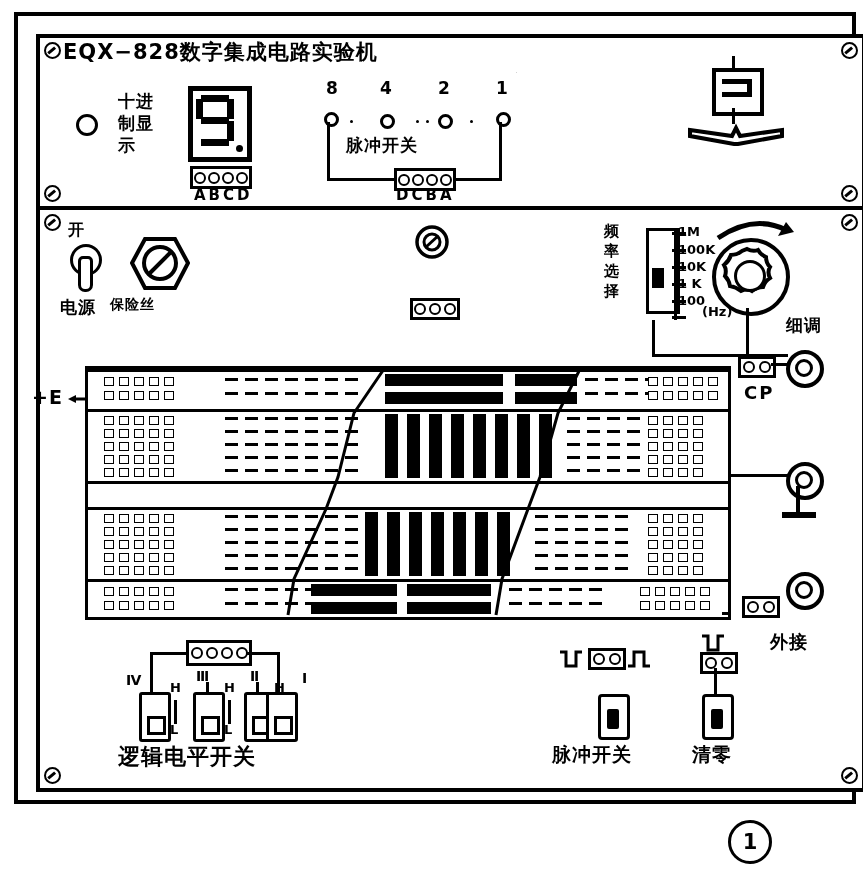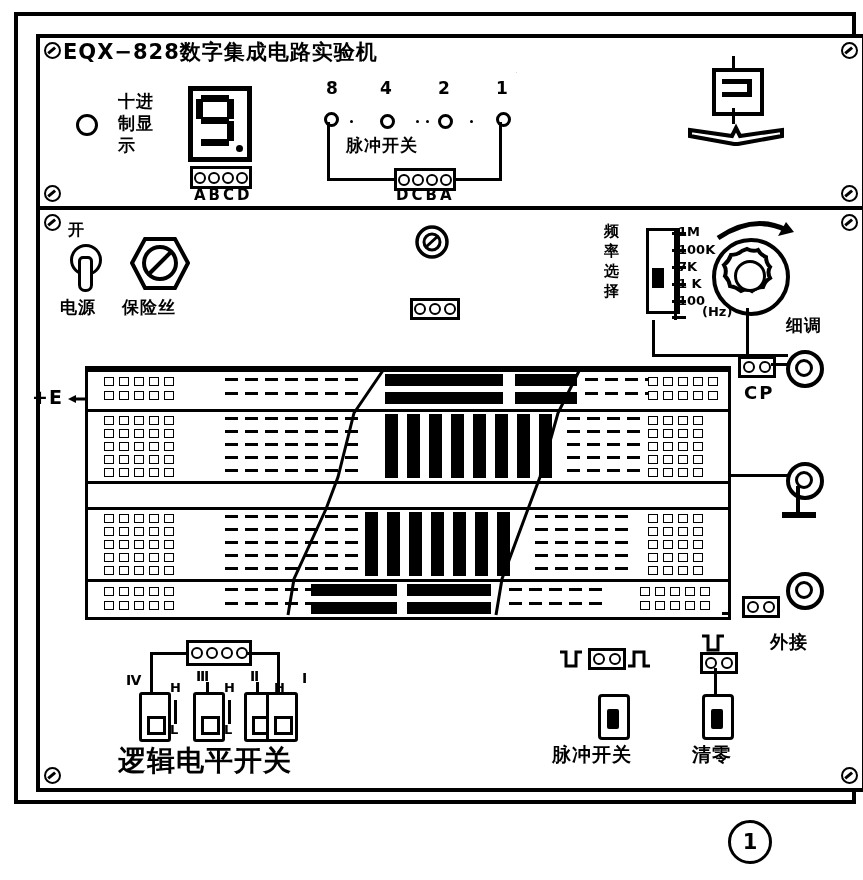--- a/index.html
+++ b/index.html
@@ -70,21 +70,21 @@
   .logostem2{position:absolute;left:714px;top:92px;width:3px;height:16px;background:#000;}
   .school{left:606px;top:150px;font-size:18px;font-weight:bold;}
 
   
   .kai{left:50px;top:204px;font-size:16px;}
   .toggle-body{position:absolute;left:52px;top:228px;width:26px;height:26px;
                border:3px solid #000;border-radius:50%;background:#fff;}
   .toggle-stem{position:absolute;left:60px;top:240px;width:9px;height:30px;
                border:3px solid #000;border-radius:5px 5px 7px 7px;background:#fff;}
   .powerlbl{left:42px;top:280px;font-size:17px;}
-  .fuselbl{left:104px;top:280px;font-size:17px;}
+  .fuselbl{left:92px;top:280px;font-size:14px;}
   .freqsw{position:absolute;left:628px;top:212px;width:28px;height:80px;
           border:3px solid #000;background:#fff;}
   .freqknob{position:absolute;left:634px;top:252px;width:12px;height:20px;background:#000;}
   .freqtick{position:absolute;height:3px;width:14px;background:#000;}
   .freqlab{position:absolute;font-size:13px;font-weight:bold;}
   .hz{position:absolute;left:684px;top:288px;font-size:13px;font-weight:bold;}
 
   .dial-out{position:absolute;left:694px;top:222px;width:70px;height:70px;
             border:4px solid #000;border-radius:50%;background:#fff;}
   .dial-in{position:absolute;left:716px;top:244px;width:26px;height:26px;
@@ -116,21 +116,21 @@
   .extlbl{left:770px;top:630px;font-size:18px;}
 
   
   .lvsw{position:absolute;width:26px;height:44px;border:3px solid #000;
         background:#fff;border-radius:3px;}
   .lvsw i{position:absolute;left:5px;bottom:4px;width:13px;height:13px;
           border:3px solid #000;background:#fff;}
   .rn{position:absolute;font-size:14px;font-weight:bold;}
   .hl{position:absolute;font-size:13px;font-weight:bold;}
   .hlbar{position:absolute;width:3px;background:#000;}
-  .logiclbl{left:118px;top:742px;font-size:28px;}
+  .logiclbl{left:118px;top:742px;font-size:22px;}
 
   
   .psw{position:absolute;width:26px;height:40px;border:3px solid #000;background:#fff;
        border-radius:4px;}
   .psw i{position:absolute;left:6px;top:12px;width:12px;height:20px;background:#000;
          border-radius:2px;}
   .pulselbl{left:552px;top:742px;font-size:19px;}
   .clrlbl{left:692px;top:742px;font-size:19px;}
 
   .fignum{position:absolute;left:728px;top:820px;width:38px;height:38px;
@@ -265,21 +265,21 @@
     <div class="freqtick" style="left:654px;top:216px;"></div>
     <div class="freqtick" style="left:654px;top:233px;"></div>
     <div class="freqtick" style="left:654px;top:250px;"></div>
     <div class="freqtick" style="left:654px;top:267px;"></div>
     <div class="freqtick" style="left:654px;top:284px;"></div>
     <div class="freqtick" style="left:654px;top:300px;"></div>
     <div class="wire" style="left:656px;top:212px;width:3px;height:92px;"></div>
 
     <div class="freqlab" style="left:660px;top:208px;">1M</div>
     <div class="freqlab" style="left:660px;top:226px;">100K</div>
-    <div class="freqlab" style="left:660px;top:243px;">7K</div>
+    <div class="freqlab" style="left:660px;top:243px;">10K</div>
     <div class="freqlab" style="left:660px;top:260px;">1 K</div>
     <div class="freqlab" style="left:660px;top:277px;">100</div>
     <div class="hz">(Hz)</div>
 
     <svg class="abs" style="left:694px;top:200px;" width="84" height="26">
       <path d="M6 22 Q42 -2 74 14" fill="none" stroke="#000" stroke-width="5"></path>
       <polygon points="74,6 82,16 66,20" fill="#000"></polygon>
     </svg>
     <div class="dial-out"></div>
     <svg class="abs" style="left:702px;top:230px;" width="54" height="54">

